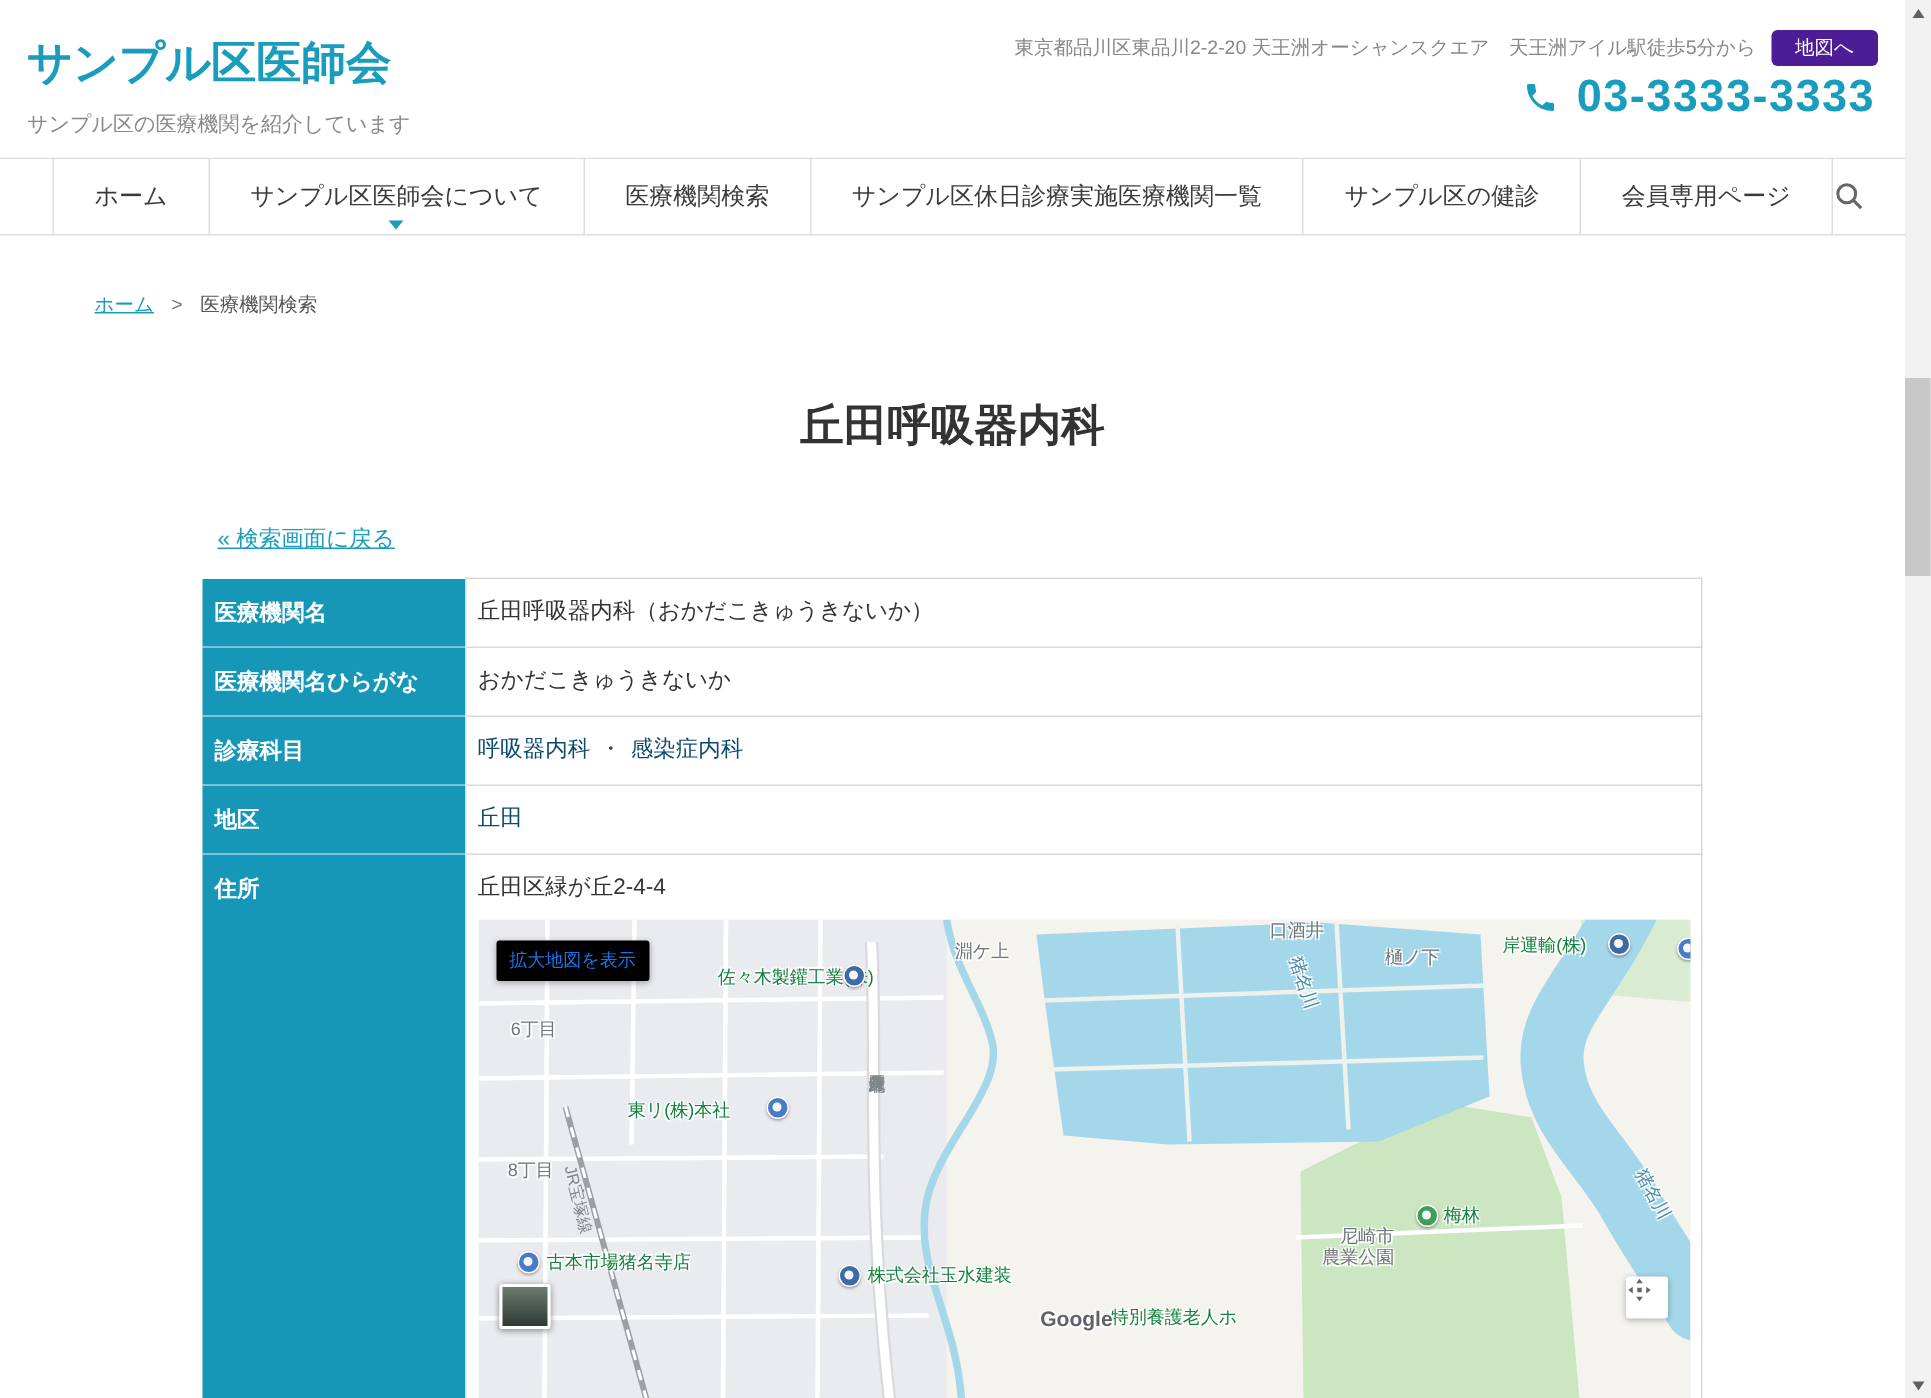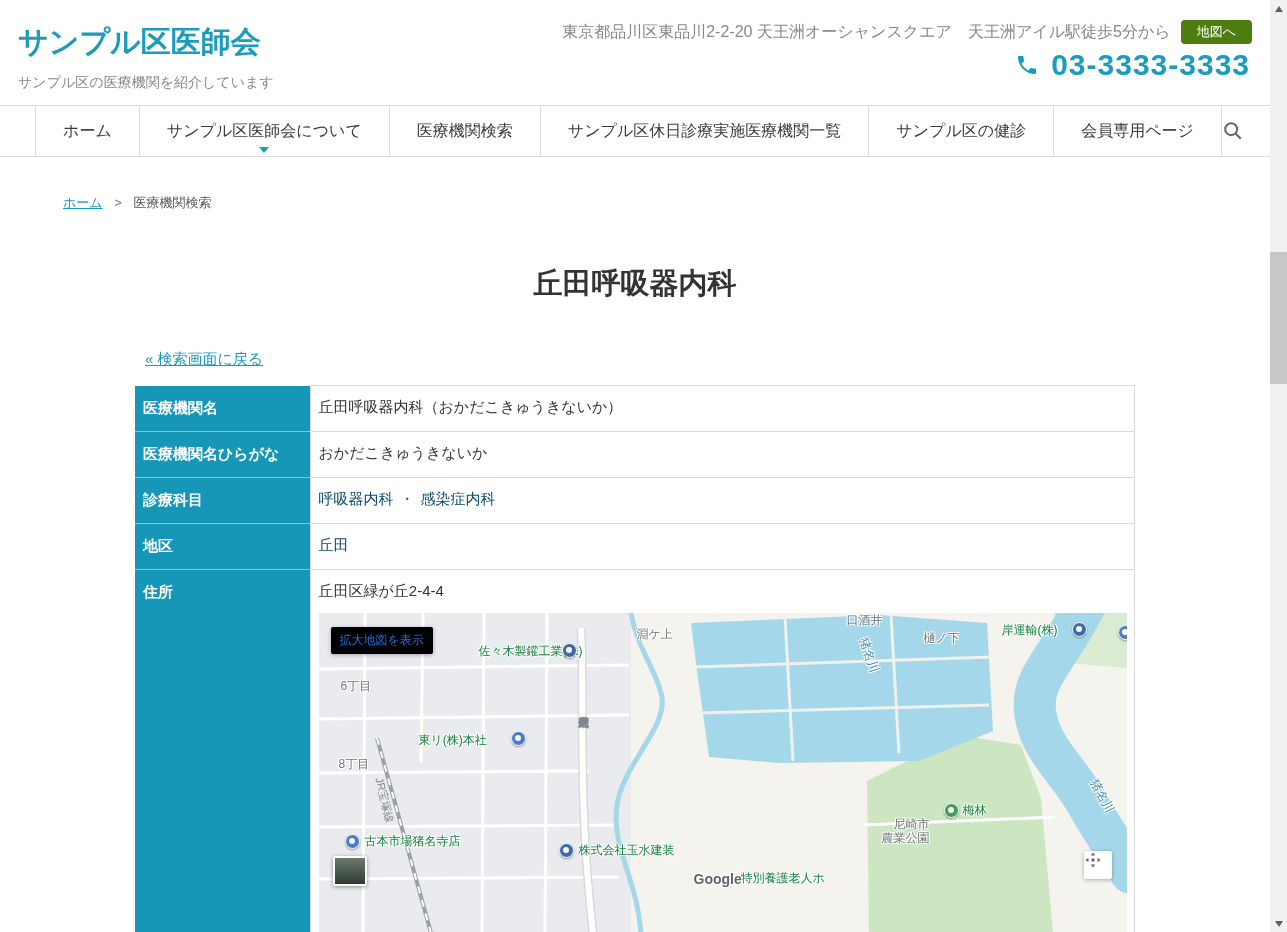--- a/index.html
+++ b/index.html
@@ -5,22 +5,22 @@
   * { box-sizing: border-box; margin: 0; padding: 0; }
   html,body { width:1287px; height:932px; overflow:hidden; background:#fff;
     font-family:"Liberation Sans","DejaVu Sans",sans-serif; color:#333; }
   .page { position:relative; width:1270px; height:932px; overflow:hidden; }
 
   
   .header { position:relative; height:105px; background:#fff; }
   .site-title { position:absolute; left:18px; top:22px; font-size:30px; font-weight:bold; color:#1a9cbc; cursor:pointer; }
   .site-subtitle { position:absolute; left:18px; top:74px; font-size:14px; color:#888; }
   .header-top { position:absolute; right:18px; top:20px; display:flex; align-items:center; gap:10px; }
-  .header-address { font-size:16px; color:#888;text-align:center; }
-  .map-btn { background:#4d7c0f; color:#fff; font-size:13px; padding:3px 16px; border-radius:4px; border:none; cursor:pointer; }
+  .header-address { font-size:13px; color:#888;text-align:center; }
+  .map-btn { background:#4c1d95; color:#fff; font-size:13px; padding:3px 16px; border-radius:4px; border:none; cursor:pointer; }
   .phone-row { position:absolute; right:20px; top:48px; display:flex; align-items:center; gap:12px; color:#1a9cbc; }
   .phone-number { font-size:30px; font-weight:bold; letter-spacing:1px; }
 
   
   .nav { display:flex; align-items:stretch; height:52px; border-top:1px solid #ddd; border-bottom:1px solid #ddd; padding-left:35px; }
   .nav-item { position:relative; display:flex; align-items:center; padding:0 27px; font-size:16px; color:#3a3a3a; border-left:1px solid #ddd; cursor:pointer; white-space:nowrap; }
   .nav-item:nth-last-child(2) { border-right:1px solid #ddd; }
   .nav-chevron { position:absolute; bottom:3px; left:50%; transform:translateX(-50%); width:0; height:0;
     border-left:5px solid transparent; border-right:5px solid transparent; border-top:6px solid #1a9cbc; }
   .nav-search { margin-left:auto; margin-right:38px; display:flex; align-items:center; cursor:pointer; }
@@ -193,21 +193,21 @@
           <div class="mlabel area" style="left:528px;top:0px;">口酒井</div>
           <div class="mlabel area" style="left:605px;top:18px;">樋ノ下</div>
           <div class="mlabel" style="left:683px;top:10px;">岸運輸(株)</div>
           <span class="pin pin-navy" style="left:753px;top:9px;"></span>
           <span class="pin pin-blue" style="left:799px;top:12px;"></span>
           <div class="mlabel river" style="left:532px;top:35px;transform:rotate(72deg);">猪名川</div>
           <div class="mlabel area" style="left:22px;top:66px;">6丁目</div>
           <div class="mlabel" style="left:100px;top:120px;">東リ(株)本社</div>
           <span class="pin pin-blue" style="left:192px;top:118px;"></span>
           <div class="mlabel roadname" style="left:258px;top:95px;writing-mode:vertical-rl;">北伊丹東有岡線</div>
-          <div class="mlabel area" style="left:20px;top:144px;">8丁目</div>
+          <div class="mlabel area" style="left:20px;top:160px;">8丁目</div>
           <div class="mlabel roadname" style="left:66px;top:163px;transform:rotate(76deg);transform-origin:left top;">JR宝塚線</div>
           <span class="pin pin-blue" style="left:26px;top:221px;"></span>
           <div class="mlabel" style="left:46px;top:221px;">古本市場猪名寺店</div>
           <span class="pin pin-navy" style="left:240px;top:230px;"></span>
           <div class="mlabel" style="left:260px;top:230px;">株式会社玉水建装</div>
           <div class="mlabel area" style="left:563px;top:204px;text-align:right;">尼崎市
 農業公園</div>
           <span class="pin pin-green" style="left:625px;top:190px;"></span>
           <div class="mlabel" style="left:644px;top:190px;">梅林</div>
           <div class="mlabel river" style="left:765px;top:176px;transform:rotate(62deg);">猪名川</div>

